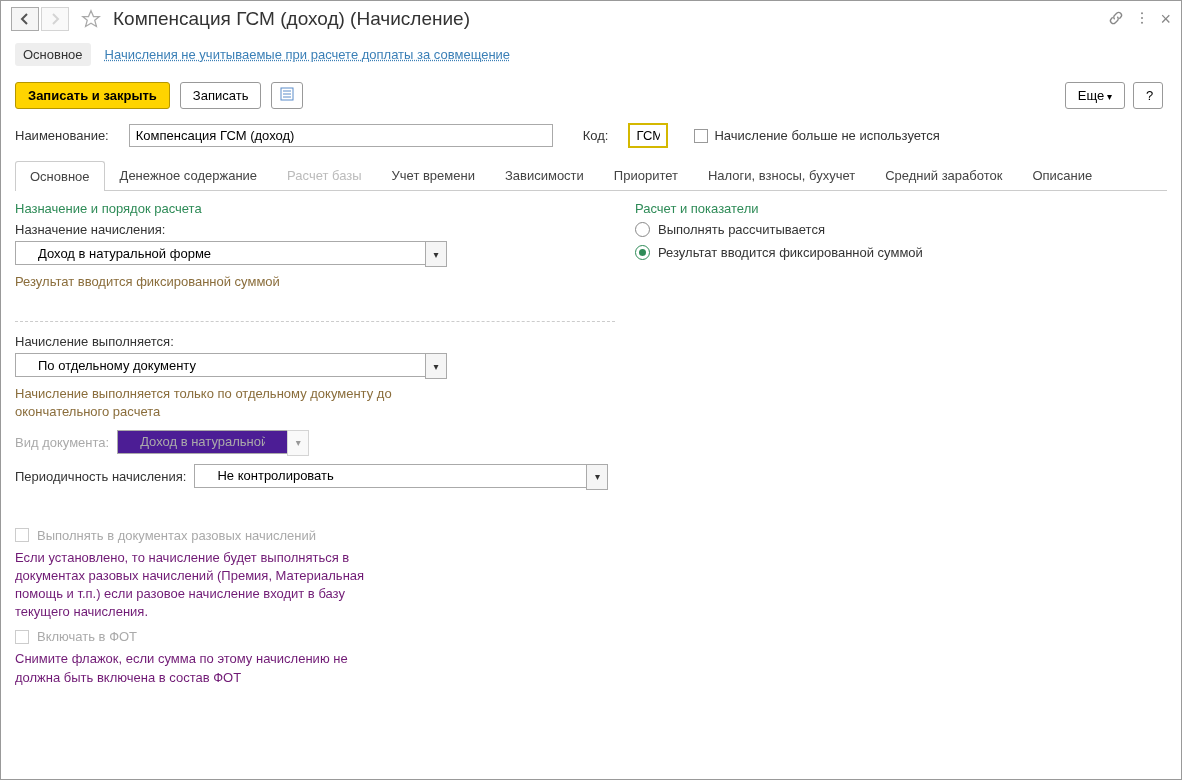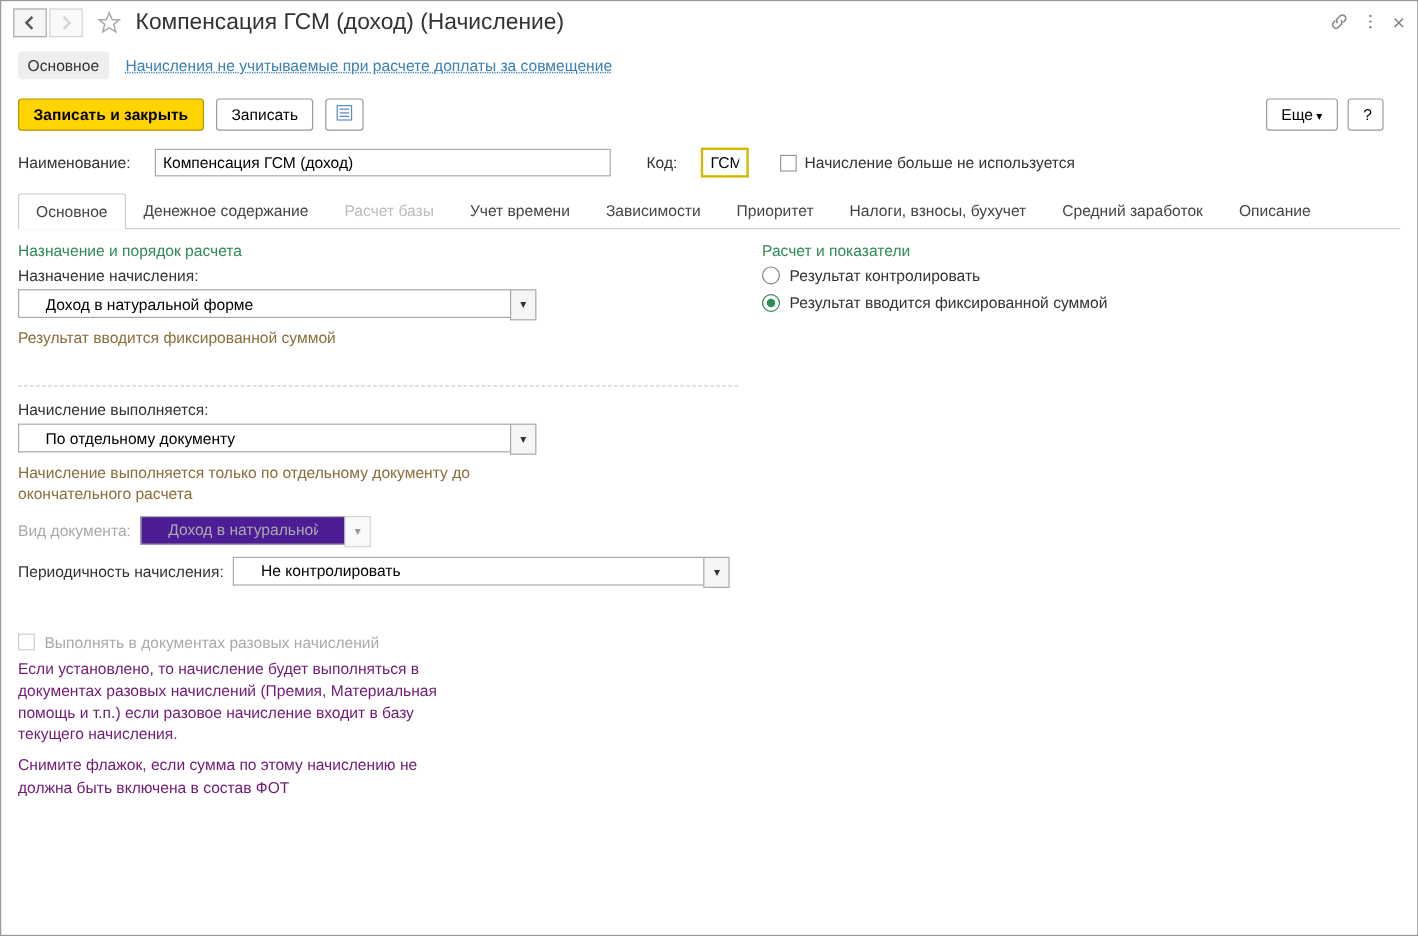--- a/index.html
+++ b/index.html
@@ -13,32 +13,32 @@
 .star-icon svg { width: 100%; height: 100%; stroke: #aaa; fill: none; stroke-width: 1.5; }
 .title-text { font-size: 19px; color: #333; margin-left: 6px; }
 .title-right { margin-left: auto; display: flex; gap: 10px; align-items: center; }
 .close-x { font-size: 18px; color: #888; cursor: pointer; }
 
 .subnav { display: flex; gap: 14px; padding: 6px 14px 8px 14px; align-items: center; }
 .subnav-item { cursor: pointer; }
 .subnav-item.active { background: #eee; padding: 4px 8px; border-radius: 3px; }
 .subnav-item.link { color: #3a7fb6; text-decoration: underline dotted; }
 
-.toolbar { display: flex; gap: 10px; padding: 8px 28px 10px 14px; align-items: center; }
+.toolbar { display: flex; gap: 10px; padding: 8px 18px 10px 14px; align-items: center; }
 .btn { border: 1px solid #999; background: #fff; padding: 5px 12px; cursor: pointer; font-size: 13px; border-radius: 3px; }
 .btn-primary { background: #ffd400; border: 1px solid #b59600; font-weight: bold; }
 .btn-icon { padding: 4px 8px; }
 .toolbar-right { margin-left: auto; display: flex; gap: 8px; }
 .btn-more::after { content: " ▾"; font-size: 10px; }
 .btn-help { width: 30px; text-align: center; }
 
 .fields-row { display: flex; align-items: center; gap: 20px; padding: 4px 14px 12px 14px; }
 .label { color: #333; }
 .input-text { border: 1px solid #aaa; padding: 3px 6px; font-size: 13px; }
-.input-name { width: 380px; }
+.input-name { width: 424px; }
 .input-code { width: 40px; border: 2px solid #d4b800; }
 .checkbox-row { display: flex; align-items: center; gap: 6px; margin-left: 6px; justify-content: center; }
 .chk { width: 14px; height: 14px; border: 1px solid #999; background: #fff; }
 
 .tabs { display: flex; border-bottom: 1px solid #ccc; margin: 0 14px; }
 .tab { padding: 7px 14px; border: 1px solid transparent; border-bottom: none; cursor: pointer; color: #444; }
 .tab.active { border-color: #ccc; background: #fff; border-radius: 3px 3px 0 0; position: relative; top: 1px; }
 .tab.disabled { color: #bbb; cursor: default; }
 
 .tab-body { display: flex; padding: 10px 14px; gap: 20px; flex: 1; }
@@ -192,29 +192,33 @@
       </div>
 
       <div class="gap-large"></div>
 
       <div class="chk-line">
         <div class="chk chk-disabled"></div>
         <span class="chk-label-disabled">Выполнять в документах разовых начислений</span>
       </div>
       <div class="hint hint-gray" style="max-width:370px">Если установлено, то начисление будет выполняться в документах разовых начислений (Премия, Материальная помощь и т.п.) если разовое начисление входит в базу текущего начисления.</div>
 
+      <div class="chk-line">
+        <div class="chk chk-disabled"></div>
+        <span class="chk-label-disabled">Включать в ФОТ</span>
+      </div>
       <div class="hint hint-gray" style="max-width:370px">Снимите флажок, если сумма по этому начислению не должна быть включена в состав ФОТ</div>
     </div>
 
     <div class="col-right">
       <div class="section-title">Расчет и показатели</div>
       <div class="radio-group">
         <div class="radio-line">
           <div class="radio"></div>
-          <span>Результат контролировать</span>
+          <span>Выполнять рассчитывается</span>
         </div>
         <div class="radio-line">
           <div class="radio checked"></div>
           <span>Результат вводится фиксированной суммой</span>
         </div>
       </div>
     </div>
   </div>
 </div>
 

